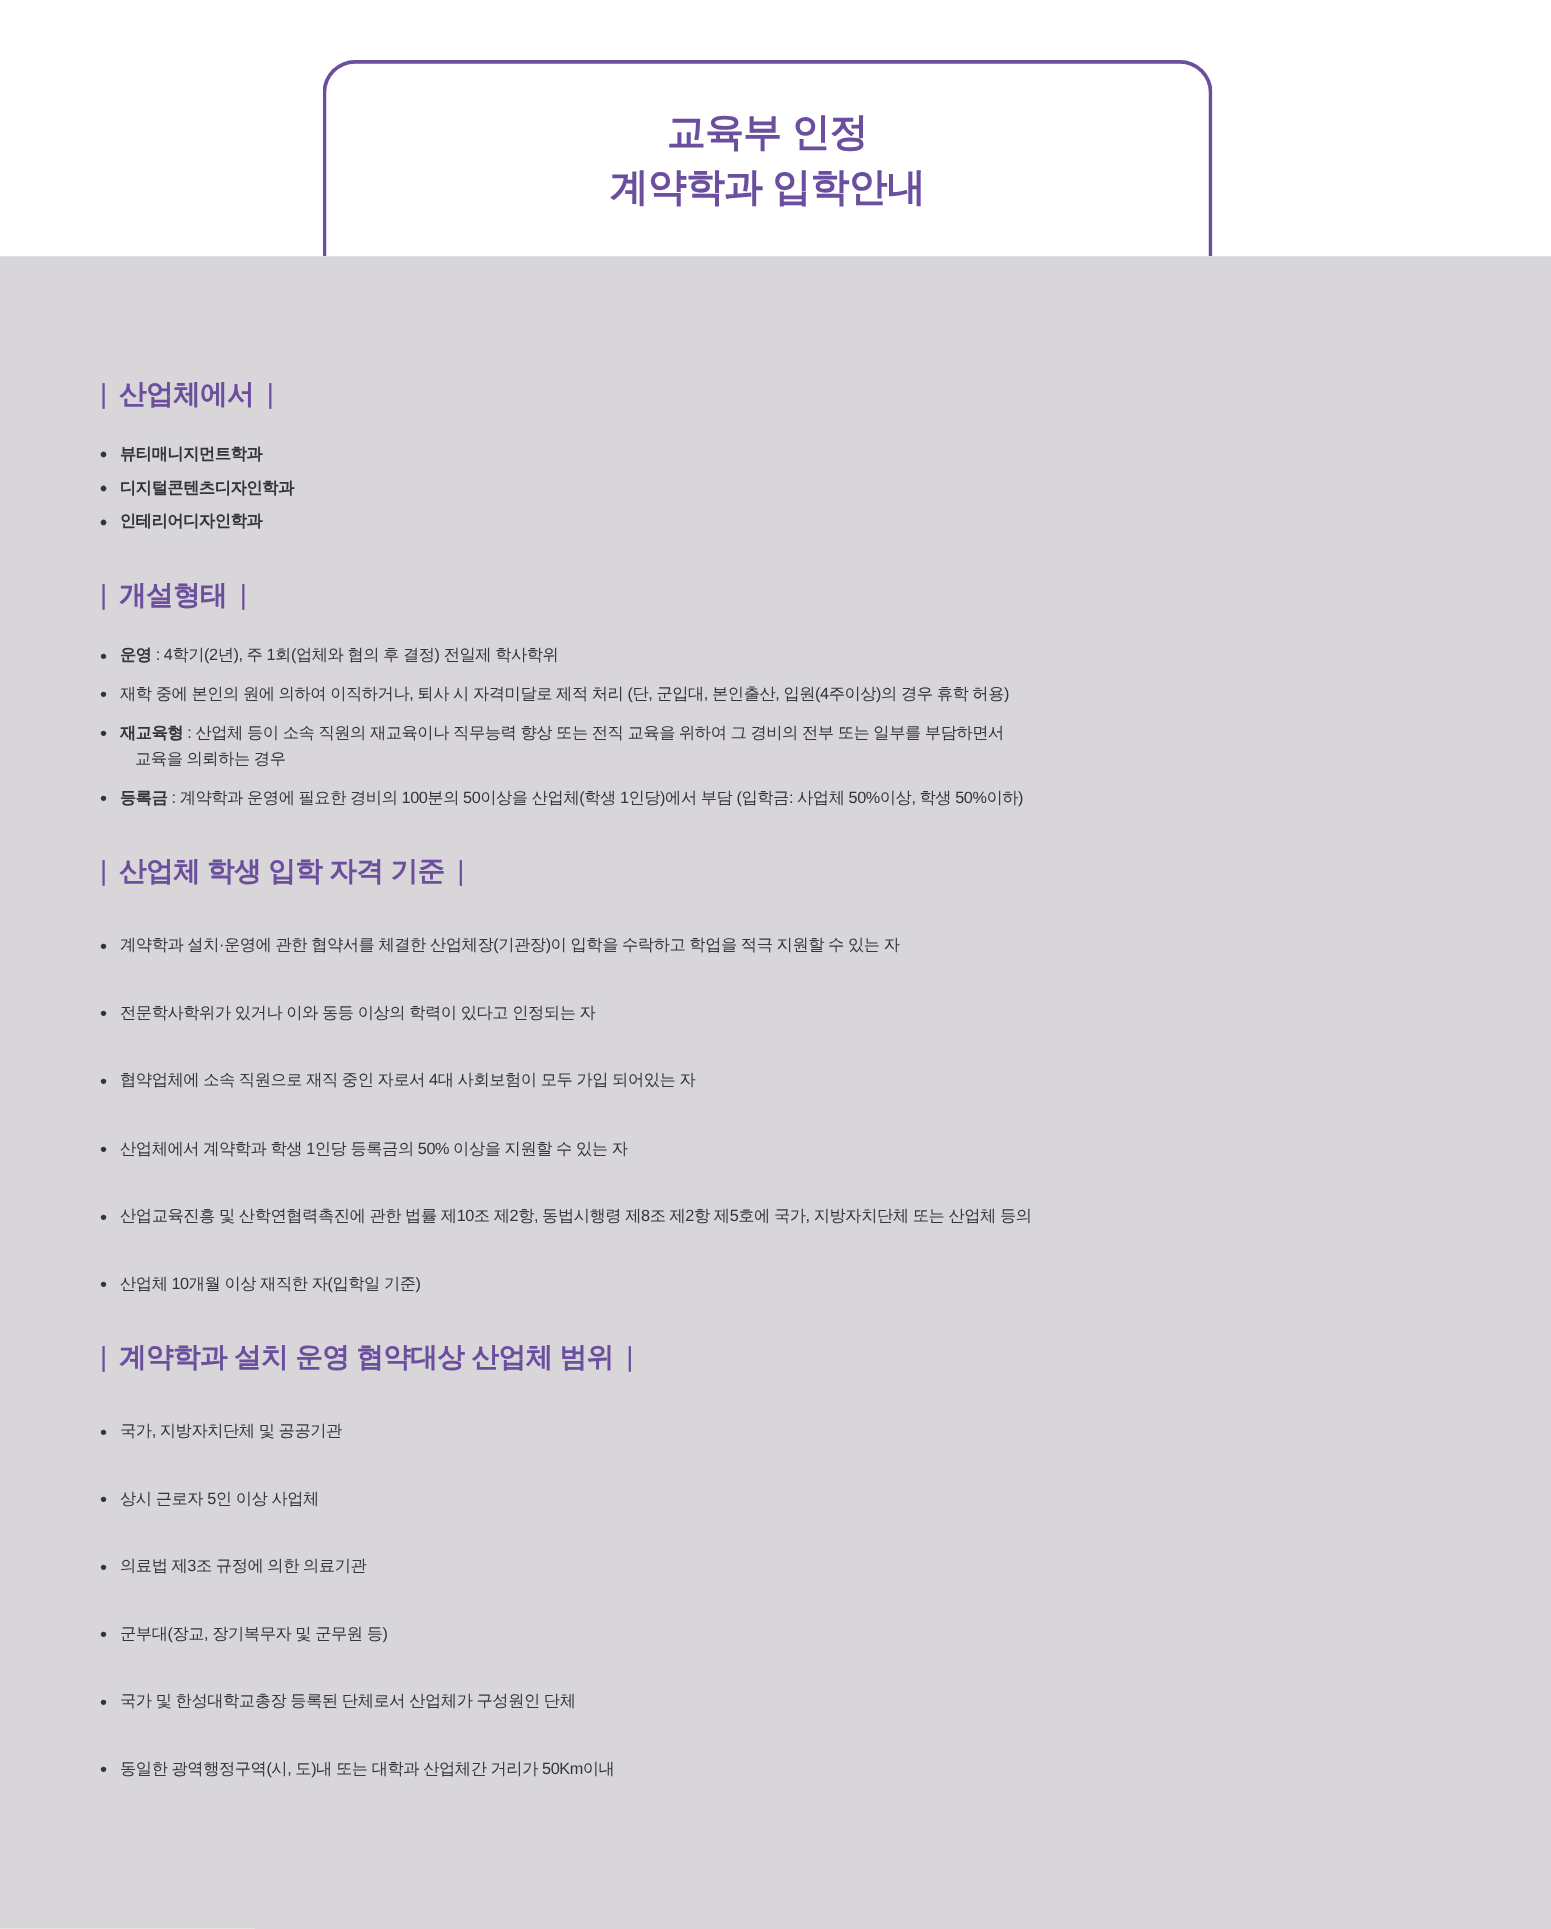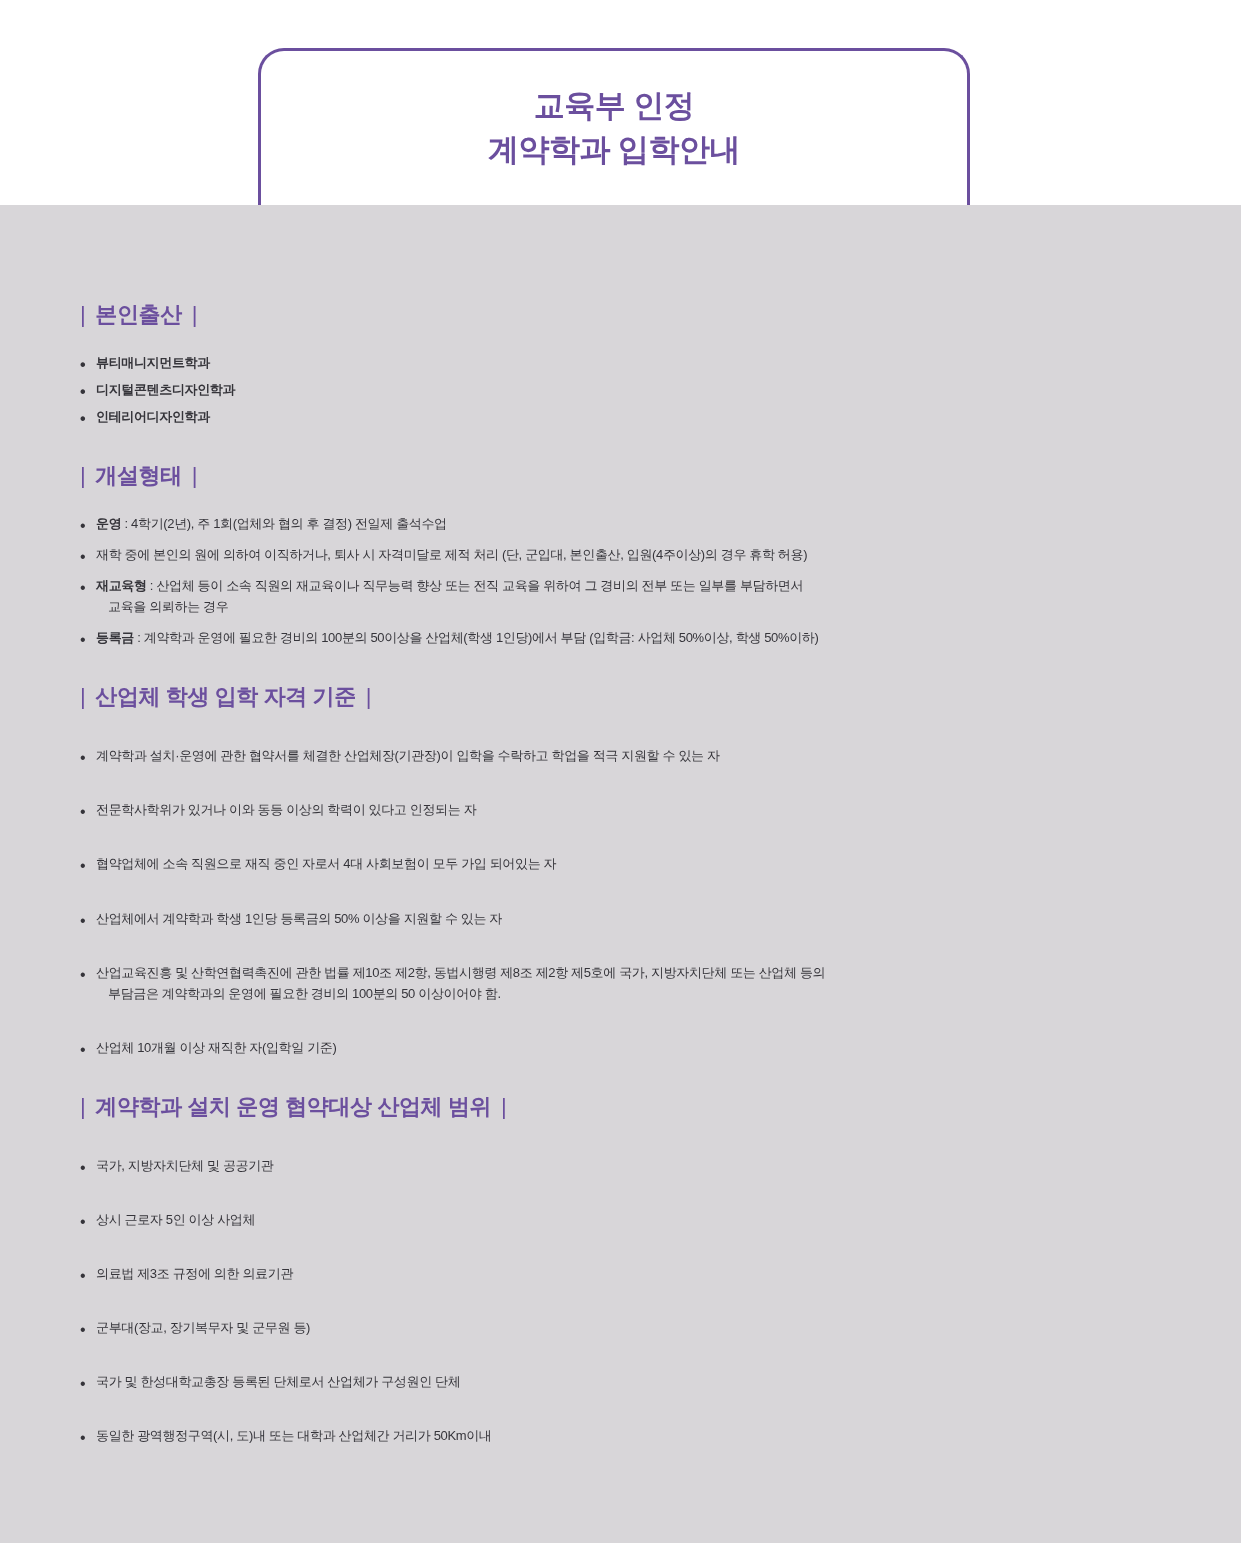--- a/index.html
+++ b/index.html
@@ -144,39 +144,39 @@
     </div>
   </div>
 </div>
 
 <div class="panel">
   <div class="content">
 
     <div class="section">
       <div class="sec-head">
         <span class="sec-bar">|</span>
-        <span>본인출산</span>
+        <span>산업체에서</span>
         <span class="sec-bar">|</span>
       </div>
       <ul class="bullets dept-list tight">
         <li>뷰티매니지먼트학과</li>
         <li>디지털콘텐츠디자인학과</li>
         <li>인테리어디자인학과</li>
       </ul>
     </div>
 
     <div class="section">
       <div class="sec-head">
         <span class="sec-bar">|</span>
         <span>개설형태</span>
         <span class="sec-bar">|</span>
       </div>
       <ul class="bullets">
         <li>
-          <b>운영</b><span> : 4학기(2년), 주 1회(업체와 협의 후 결정) 전일제 출석수업</span>
+          <b>운영</b><span> : 4학기(2년), 주 1회(업체와 협의 후 결정) 전일제 학사학위</span>
         </li>
         <li>
           <span>재학 중에 본인의 원에 의하여 이직하거나, 퇴사 시 자격미달로 제적 처리 (단, 군입대, 본인출산, 입원(4주이상)의 경우 휴학 허용)</span>
         </li>
         <li>
           <b>재교육형</b><span> : 산업체 등이 소속 직원의 재교육이나 직무능력 향상 또는 전직 교육을 위하여 그 경비의 전부 또는 일부를 부담하면서</span>
           <span class="indent">교육을 의뢰하는 경우</span>
         </li>
         <li>
           <b>등록금</b><span> : 계약학과 운영에 필요한 경비의 100분의 50이상을 산업체(학생 1인당)에서 부담 (입학금: 사업체 50%이상, 학생 50%이하)</span>
@@ -198,21 +198,20 @@
           <span>전문학사학위가 있거나 이와 동등 이상의 학력이 있다고 인정되는 자</span>
         </li>
         <li>
           <span>협약업체에 소속 직원으로 재직 중인 자로서 4대 사회보험이 모두 가입 되어있는 자</span>
         </li>
         <li>
           <span>산업체에서 계약학과 학생 1인당 등록금의 50% 이상을 지원할 수 있는 자</span>
         </li>
         <li>
           <span>산업교육진흥 및 산학연협력촉진에 관한 법률 제10조 제2항, 동법시행령 제8조 제2항 제5호에 국가, 지방자치단체 또는 산업체 등의</span>
-          <span class="indent">부담금은 계약학과의 운영에 필요한 경비의 100분의 50 이상이어야 함.</span>
         </li>
         <li>
           <span>산업체 10개월 이상 재직한 자(입학일 기준)</span>
         </li>
       </ul>
     </div>
 
     <div class="section">
       <div class="sec-head">
         <span class="sec-bar">|</span>

